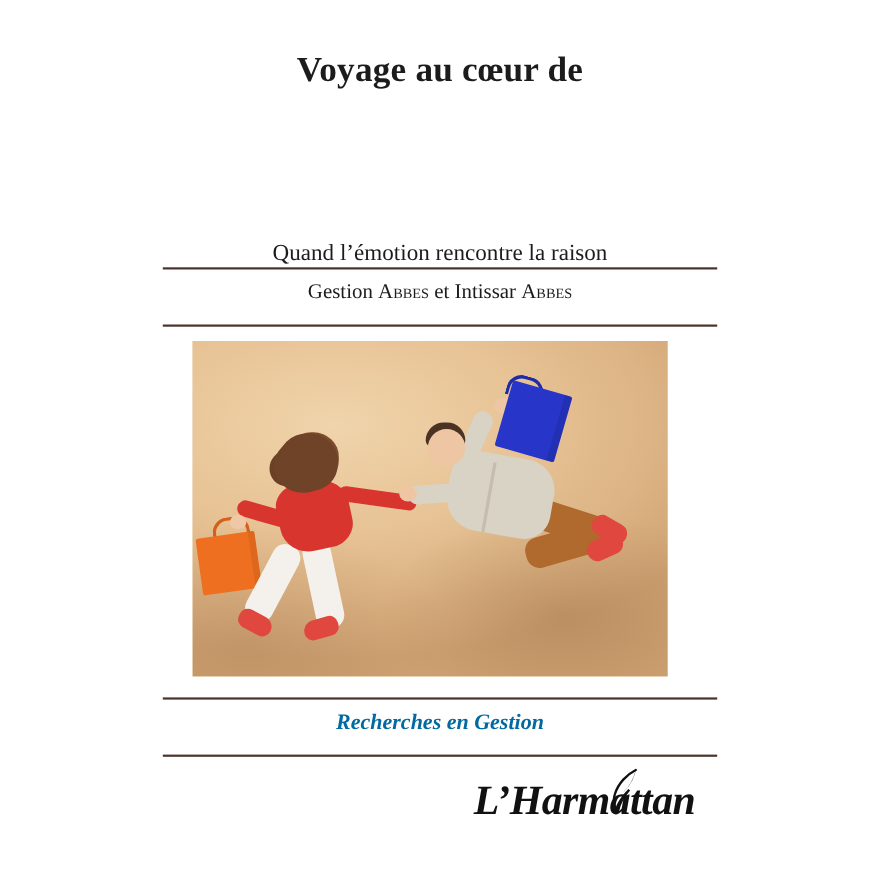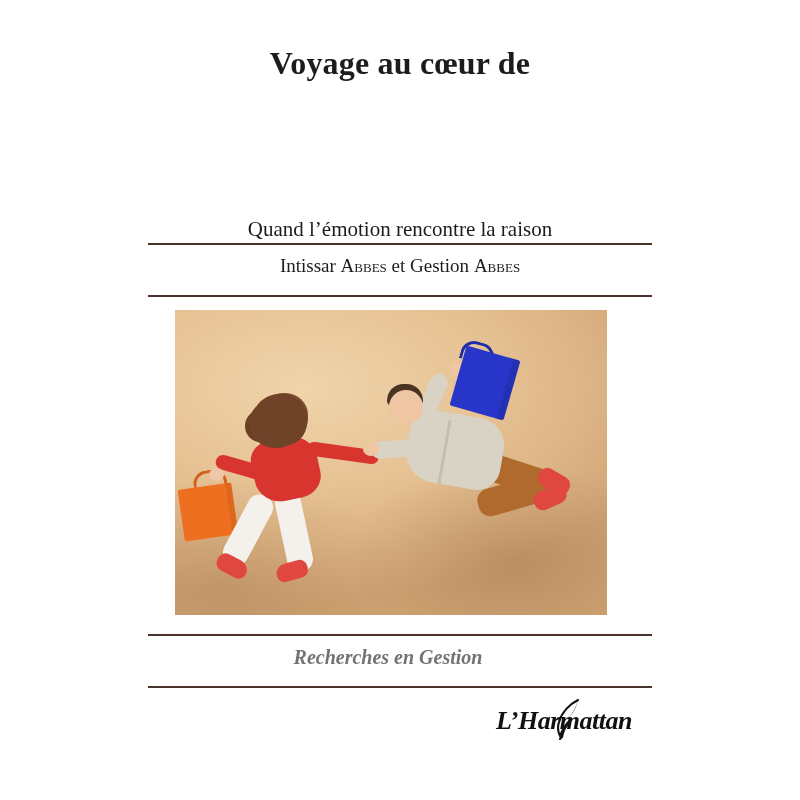--- a/index.html
+++ b/index.html
@@ -252,39 +252,39 @@
     transform: rotate(30deg);
   }
   .m-shoe-2 {
     left: 358px; top: 178px; width: 34px; height: 19px;
     background: #e0483f; border-radius: 9px;
     transform: rotate(-24deg);
   }
 
   .collection {
     position: absolute;
-    left: 6px;
+    left: 18px;
     top: 646px;
     width: 504px;
     text-align: center;
     font-style: italic;
     font-weight: bold;
     font-size: 20px;
-    color: #737373;
+    color: #0369a1;
   }
 
   .publisher {
     position: absolute;
     right: 38px;
     top: 706px;
     width: 260px;
     text-align: right;
   }
   .publisher-name {
-    font-size: 26px;
+    font-size: 38px;
     font-weight: bold;
     font-style: italic;
     color: #111;
     letter-spacing: -0.5px;
     display: inline-block;
     position: relative;
   }
   .feather {
     position: absolute;
     right: 86px;
@@ -304,21 +304,21 @@
   <div class="cover">
 
     <div class="title-block">
       <div class="title-line">Voyage au cœur de</div>
     </div>
 
     <div class="subtitle">Quand l’émotion rencontre la raison</div>
 
     <div class="rule rule-1"></div>
 
-    <div class="authors"><span>Intissar </span><span class="sc">Abbes</span><span> et Gestion </span><span class="sc">Abbes</span></div>
+    <div class="authors"><span>Gestion </span><span class="sc">Abbes</span><span> et Intissar </span><span class="sc">Abbes</span></div>
 
     <div class="rule rule-2"></div>
 
     <div class="photo">
       <div class="photo-bg"></div>
       <div class="photo-shade"></div>
 
       <div class="fig bag-orange-handle"></div>
       <div class="fig bag-orange"></div>
 

